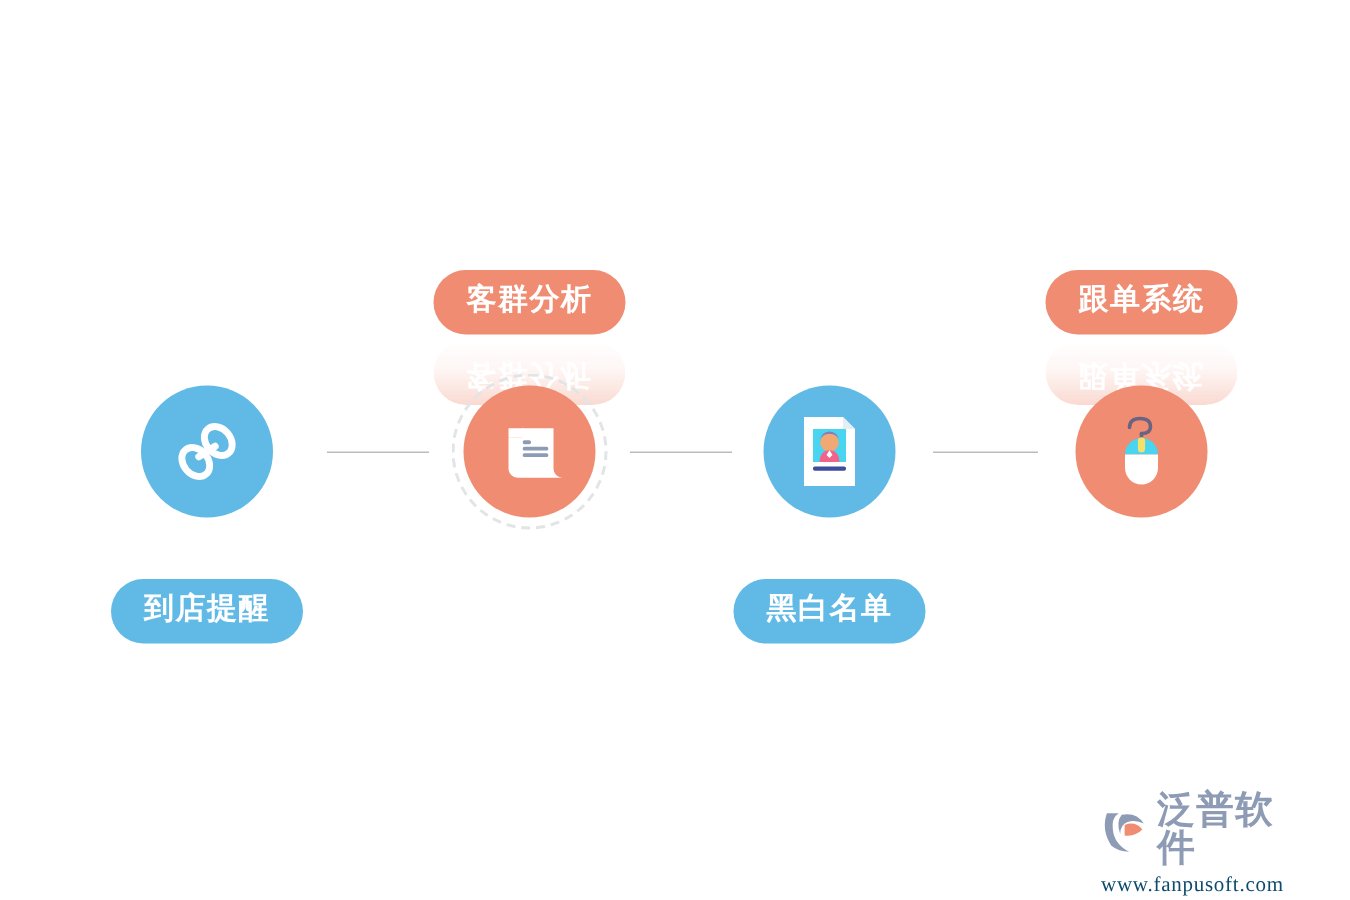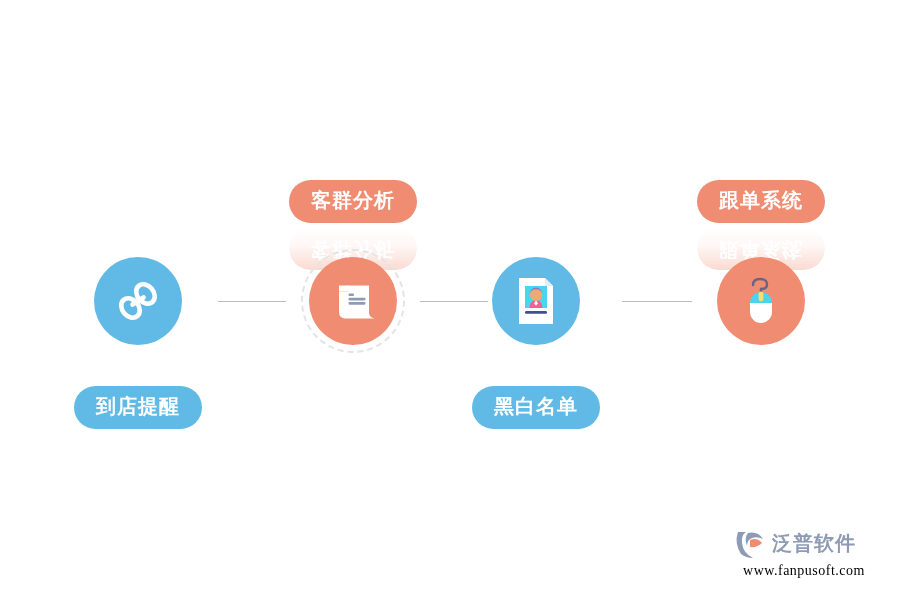--- a/index.html
+++ b/index.html
@@ -36,21 +36,21 @@
 
   
   .node {
     position: absolute;
     width: 200px;
     top: 150px;
     height: 310px;
   }
   .node.n1 { left: 38px; }
   .node.n2 { left: 253px; }
-  .node.n3 { left: 436px; }
+  .node.n3 { left: 453px; }
   .node.n4 { left: 661px; }
 
   
   .circle-wrap {
     position: absolute;
     left: 50%;
     transform: translateX(-50%);
     width: 88px;
     height: 88px;
   }
@@ -132,31 +132,31 @@
     width: 140px;
     height: 58px;
   }
   .wm-row {
     display: flex;
     align-items: center;
     gap: 4px;
   }
   .wm-text {
     color: #8e9bb5;
-    font-size: 20px;
+    font-size: 25px;
     font-weight: bold;
     letter-spacing: 1px;
     line-height: 1;
   }
   .wm-url {
-    color: #000000;
+    color: #0c4a6e;
     font-family: "Liberation Serif", serif;
     font-size: 14px;
     letter-spacing: 0.5px;
-    text-align: center;
+    text-align: left;
     margin-top: 5px;
   }
 </style>
 </head>
 <body>
 
 <div id="diagram">
 
   <div class="connector c1"></div>
   <div class="connector c2"></div>

